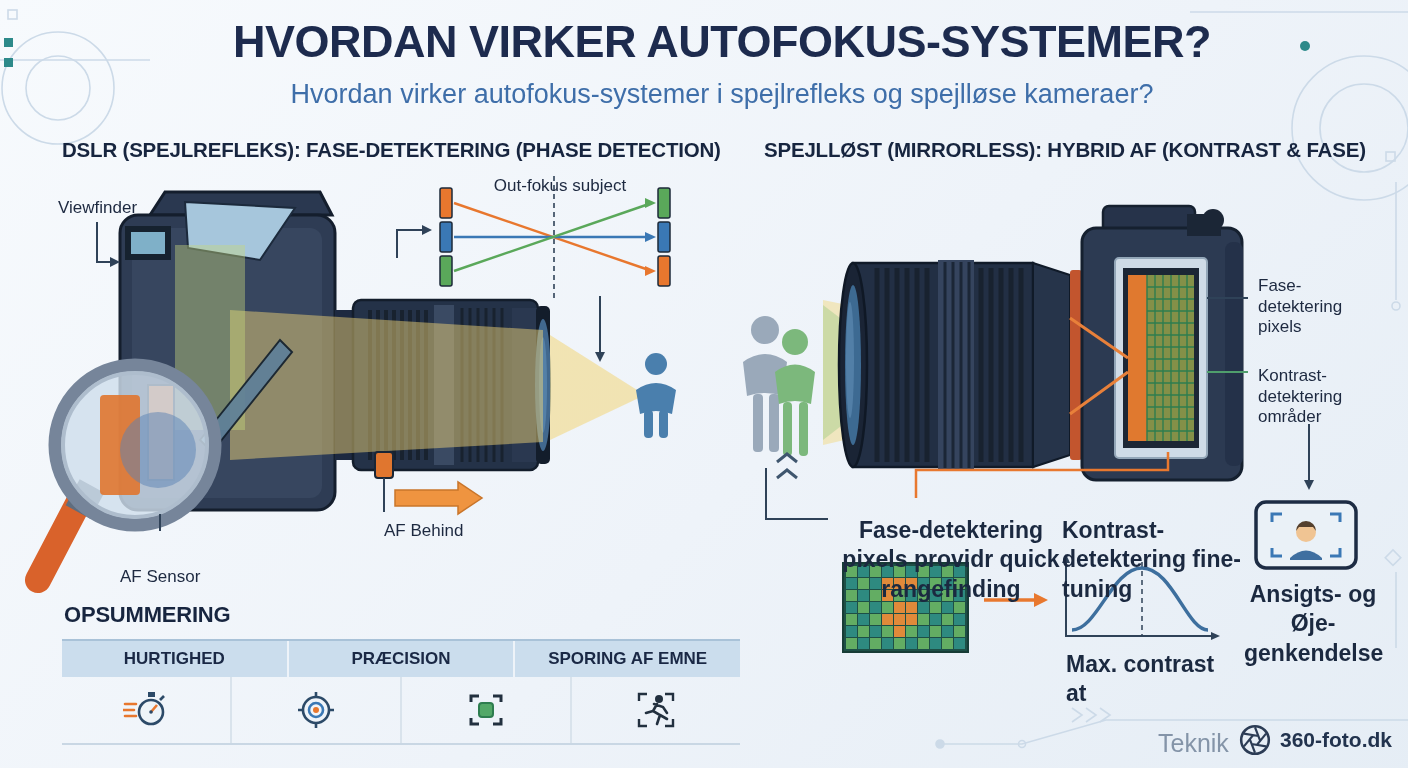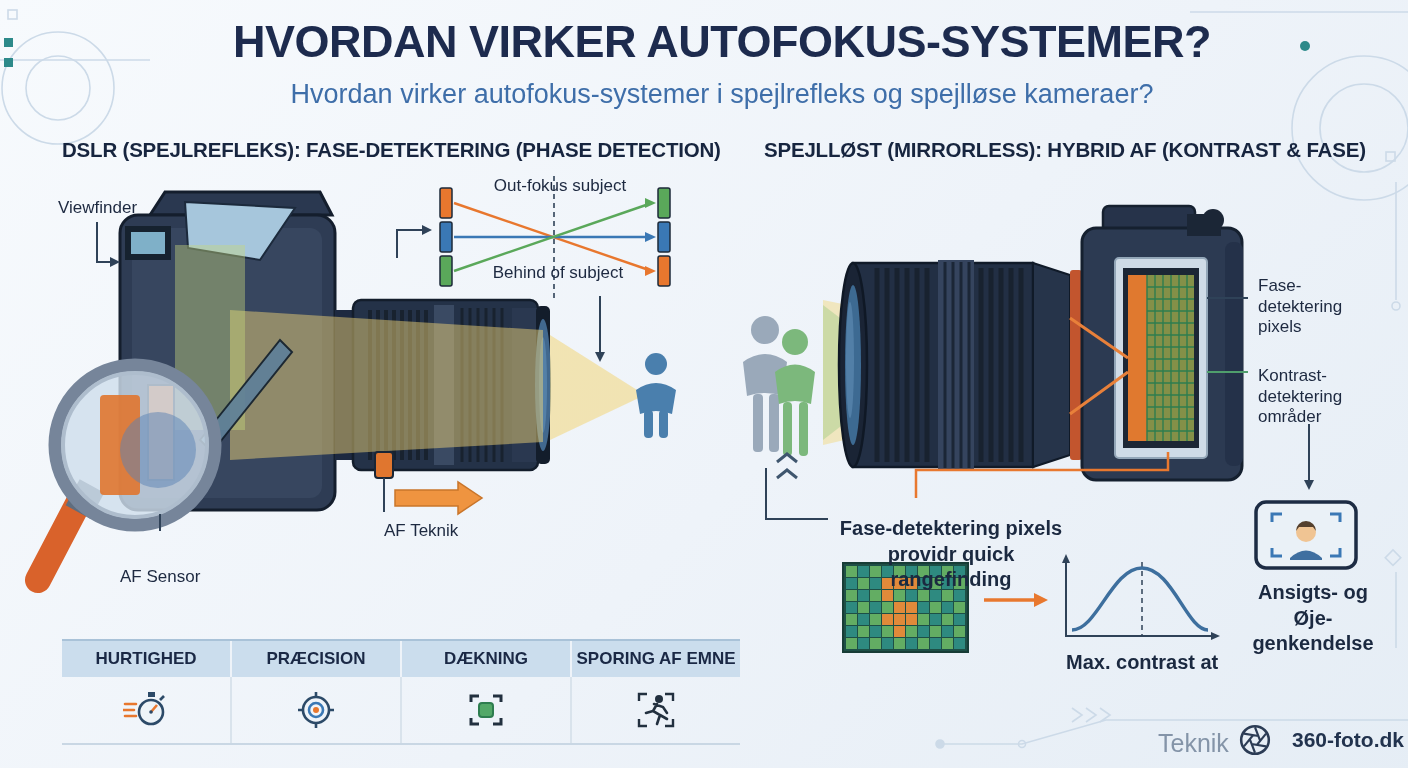--- a/index.html
+++ b/index.html
@@ -8,21 +8,21 @@
     font-family:"Liberation Sans",sans-serif;color:#1c2940;
     background:linear-gradient(135deg,#f7fafd 0%,#eef3f9 55%,#e5edf5 100%);
     padding-left:36px;
   }
   .abs{position:absolute;}
   .title{left:0;right:0;top:16px;text-align:center;font-size:45px;font-weight:800;
          color:#1d2b4e;letter-spacing:-0.5px;}
   .subtitle{left:0;right:0;top:79px;text-align:center;font-size:27px;color:#3e6ea9;font-weight:500;}
   .heading{font-size:20.5px;font-weight:800;color:#17253f;letter-spacing:-0.2px;}
   .lbl{font-size:17px;font-weight:500;color:#1d2940;line-height:1.22;}
-  .cap{font-size:20px;font-weight:600;color:#1b2940;line-height:1.28;}
+  .cap{font-size:23px;font-weight:600;color:#1b2940;line-height:1.28;}
   .center{text-align:center;}
   svg{display:block;}
   .layer0{z-index:0;} .layer1{z-index:1;} .layer2{z-index:2;} .layer3{z-index:3;}
 
   
   .af-grid{display:grid;grid-template-columns:repeat(10,11px);grid-auto-rows:11px;
            gap:1px;background:#1d4f46;padding:2px;border:2px solid #173c36;}
   .af-grid .gcell{width:11px;height:11px;}
 
   
@@ -30,21 +30,21 @@
   .sum-head{display:flex;background:#cbdded;border-top:2px solid #a9c2d8;}
   .sum-head .cell{flex:1;height:36px;line-height:36px;text-align:center;font-weight:800;
                   font-size:17px;color:#1a2845;border-left:2px solid #eef3f9;}
   .sum-head .cell:first-child{border-left:none;}
   .sum-icons{display:flex;height:66px;border-bottom:2px solid #c9d7e4;}
   .sum-icons .cell{flex:1;display:flex;align-items:center;justify-content:center;
                    border-left:2px solid #d9e3ec;}
   .sum-icons .cell:first-child{border-left:none;}
 
   .teknik{left:1158px;top:729px;font-size:25px;color:#8494a8;font-weight:500;}
-  .brand{left:1238px;top:723px;display:flex;align-items:center;gap:20px;}
+  .brand{left:1238px;top:723px;display:flex;align-items:center;gap:8px;}
   .brand-text{font-size:21px;font-weight:700;color:#22334e;}
 </style>
 </head>
 <body>
 
 <div class="stage">
 
   <svg class="abs layer0" width="1408" height="768" viewBox="0 0 1408 768" style="left:0;top:0;">
     <g stroke="#ccdae8" stroke-width="1.6" fill="none">
       <circle cx="58" cy="88" r="56"></circle>
@@ -214,27 +214,27 @@
       <polygon points="600,362 595,352 605,352"></polygon>
       <polygon points="1309,490 1304,480 1314,480"></polygon>
     </g>
 
     <line x1="984" y1="600" x2="1036" y2="600" stroke="#e8782f" stroke-width="3.5"></line>
     <polygon points="1048,600 1034,593 1034,607" fill="#e8782f"></polygon>
   </svg>
 
   <div class="abs layer3 lbl" style="left:58px;top:198px;">Viewfinder</div>
   <div class="abs layer3 lbl" style="left:120px;top:536px;margin-top:31px;">AF Sensor</div>
-  <div class="abs layer3 lbl" style="left:384px;top:521px;">AF Teknik</div>
+  <div class="abs layer3 lbl" style="left:384px;top:521px;">AF Behind</div>
   <div class="abs layer3 lbl center" style="left:452px;top:176px;width:216px;">Out-fokus subject</div>
-  <div class="abs layer3 lbl center" style="left:450px;top:263px;width:216px;">Behind of subject</div>
 
   <div class="abs layer3 lbl" style="left:1258px;top:276px;width:104px;">Fase-detektering pixels</div>
   <div class="abs layer3 lbl" style="left:1258px;top:366px;width:118px;">Kontrast-detektering områder</div>
   <div class="abs layer3 cap center" style="left:832px;top:516px;width:238px;">Fase-detektering pixels providr quick rangefinding</div>
+  <div class="abs layer3 cap" style="left:1062px;top:516px;width:190px;">Kontrast-detektering fine-tuning</div>
   <div class="abs layer3 cap" style="left:1066px;top:650px;width:170px;">Max. contrast at</div>
   <div class="abs layer3 cap center" style="left:1244px;top:580px;width:138px;">Ansigts- og Øje-genkendelse</div>
 
   <div class="abs layer1 af-grid" style="left:842px;top:562px;">
       <div class="gcell" style="background: rgb(99, 173, 99);"></div>
       <div class="gcell" style="background: rgb(46, 138, 128);"></div>
       <div class="gcell" style="background: rgb(99, 173, 99);"></div>
       <div class="gcell" style="background: rgb(46, 138, 128);"></div>
       <div class="gcell" style="background: rgb(99, 173, 99);"></div>
       <div class="gcell" style="background: rgb(46, 138, 128);"></div>
@@ -313,26 +313,26 @@
   </svg>
 
   <svg class="abs layer1" width="110" height="76" viewBox="0 0 110 76" style="left:1252px;top:498px;">
     <rect x="4" y="4" width="100" height="66" rx="10" fill="#eaf1f7" stroke="#1d2c44" stroke-width="3.5"></rect>
     <path d="M20,24 V16 H30 M78,16 H88 V24 M88,50 V58 H78 M30,58 H20 V50" stroke="#3a78b5" stroke-width="3" fill="none"></path>
     <path d="M38,60 q16,-15 32,0 v2 h-32 z" fill="#3f6fa0"></path>
     <circle cx="54" cy="34" r="10" fill="#f0c493"></circle>
     <path d="M44,33 a10,10 0 0 1 20,0 l-3,-4 h-14 z" fill="#54402e"></path>
   </svg>
 
+  <div class="abs layer3 heading" style="left:64px;top:602px;font-size:22px;">OPSUMMERING</div>
 
   <div class="abs layer3 sum-table">
     <div class="sum-head">
       <div class="cell">HURTIGHED</div>
       <div class="cell">PRÆCISION</div>
-      <div class="cell">DÆKNING</div>
       <div class="cell">SPORING AF EMNE</div>
     </div>
     <div class="sum-icons">
       <div class="cell">
         <svg width="46" height="40" viewBox="0 0 46 40">
           <path d="M2,14 H13 M0,20 H11 M2,26 H13" stroke="#e8772e" stroke-width="2.6" stroke-linecap="round"></path>
           <rect x="25" y="2" width="7" height="5" fill="#2c4a68"></rect>
           <line x1="37" y1="10" x2="41" y2="6" stroke="#2c4a68" stroke-width="2.6"></line>
           <circle cx="28" cy="22" r="12" fill="#eef4f8" stroke="#2c4a68" stroke-width="2.6"></circle>
           <line x1="28" y1="22" x2="34" y2="15" stroke="#e8772e" stroke-width="2.6"></line>

